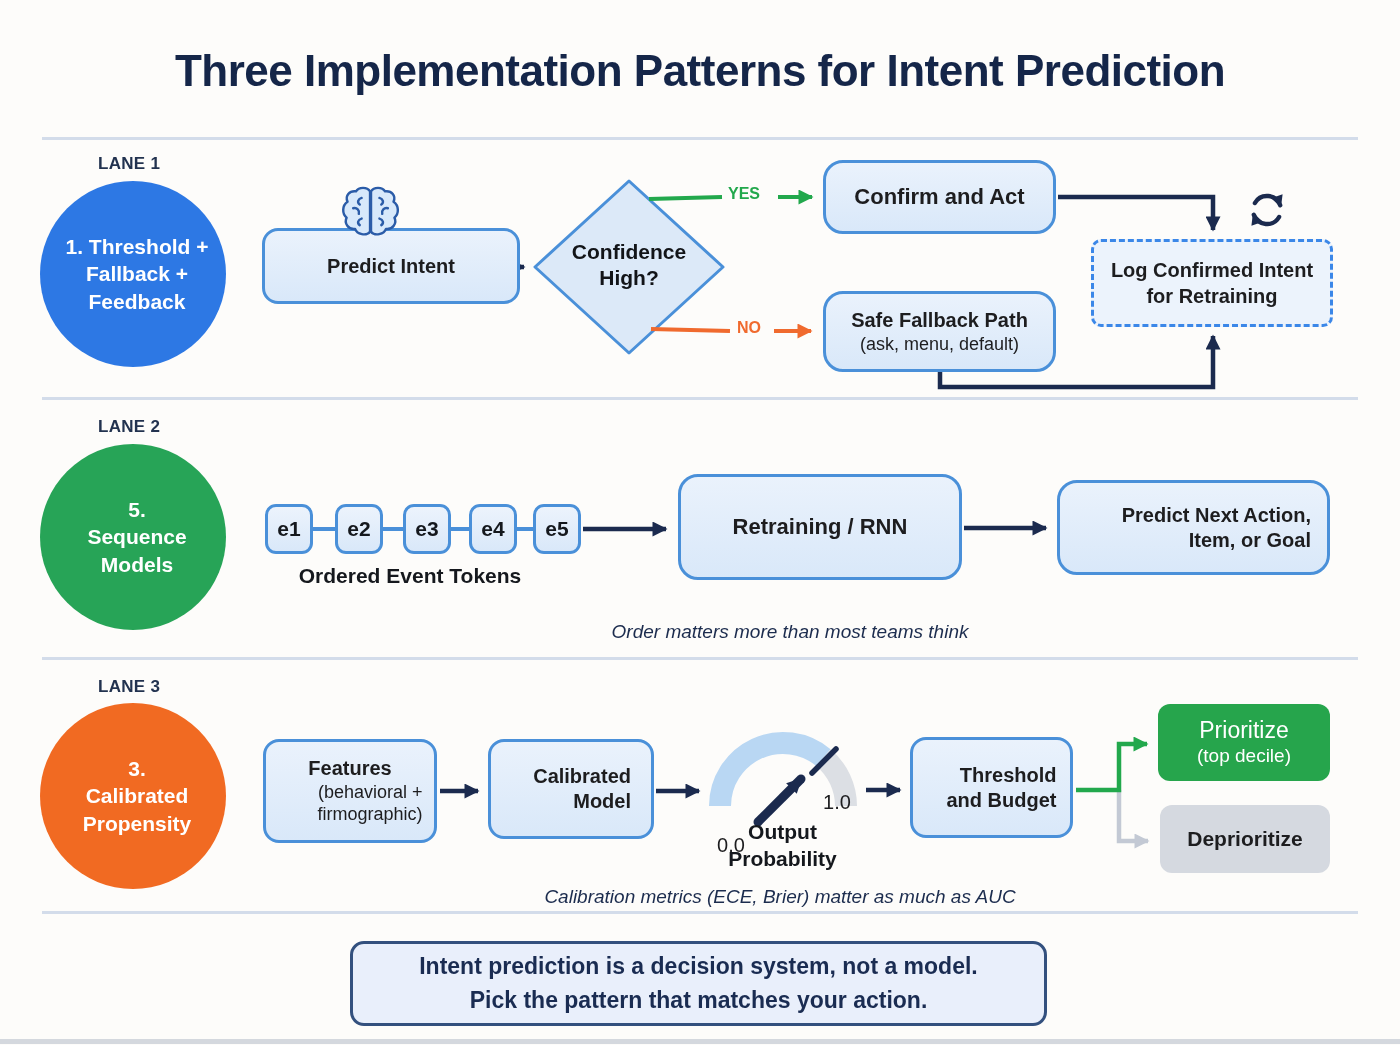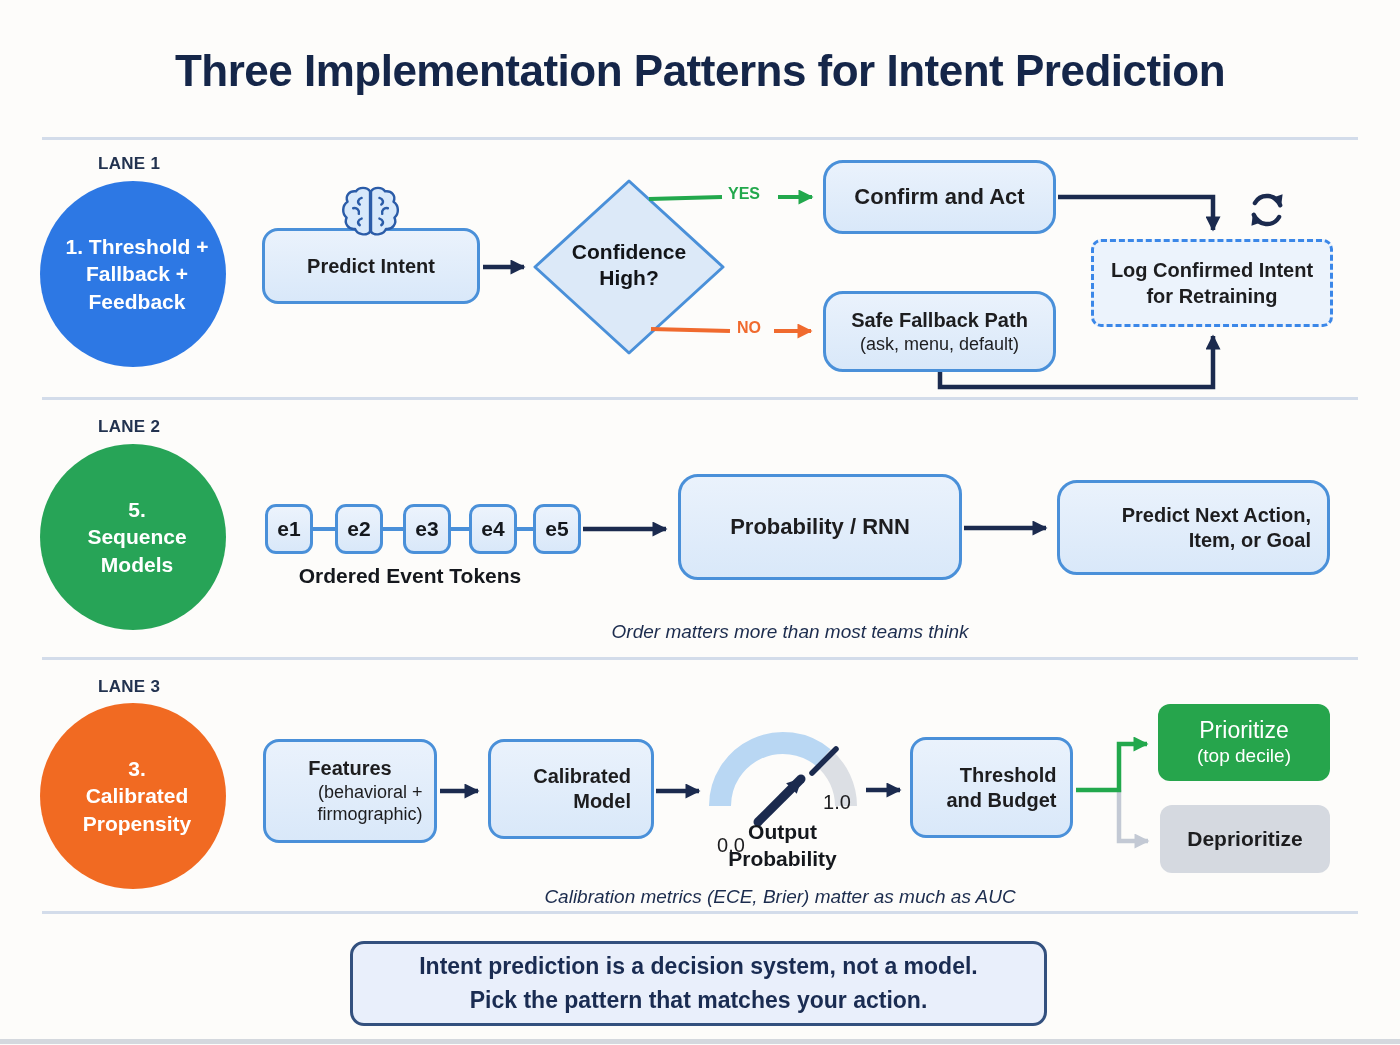--- a/index.html
+++ b/index.html
@@ -129,21 +129,21 @@
   <div class="abs sep" style="top:397px;"></div>
   <div class="abs sep" style="top:657px;"></div>
   <div class="abs sep" style="top:911px;"></div>
   <div class="abs bottom-strip"></div>
 
   <div class="abs lane-label" style="left:98px;top:154px;">LANE 1</div>
   <div class="abs badge" style="left:40px;top:181px;background:var(--blue-badge,#2d78e4);">
     <div class="badge-inner">1. Threshold + Fallback + Feedback</div>
   </div>
 
-  <div class="abs node" style="left:262px;top:228px;width:218px;height:76px;">
+  <div class="abs node" style="left:262px;top:228px;width:258px;height:76px;">
     <div class="t">Predict Intent</div>
   </div>
 
   <svg class="abs" style="left:341px;top:184px;" width="60" height="56" viewBox="0 0 64 58">
     <g stroke="#2b5ca8" stroke-width="2.6" stroke-linecap="round" stroke-linejoin="round">
       <path d="M31,7 C28,2 19,2 16,7 C9,6 4,12 7,18 C1,22 1,31 6,35 C3,41 8,48 15,47 C17,53 27,55 31,50 Z" fill="#d8e9fb"></path>
       <path d="M31,7 C28,2 19,2 16,7 C9,6 4,12 7,18 C1,22 1,31 6,35 C3,41 8,48 15,47 C17,53 27,55 31,50 Z" fill="#d8e9fb" transform="matrix(-1,0,0,1,63,0)"></path>
       <path d="M22,14 C18,15 17,19 20,21" fill="none"></path>
       <path d="M13,25 C17,24 20,27 19,31" fill="none"></path>
       <path d="M22,36 C18,37 17,41 20,43" fill="none"></path>
@@ -188,21 +188,21 @@
 
   <div class="abs token" style="left:265px;top:504px;">e1</div>
   <div class="abs token" style="left:335px;top:504px;">e2</div>
   <div class="abs token" style="left:403px;top:504px;">e3</div>
   <div class="abs token" style="left:469px;top:504px;">e4</div>
   <div class="abs token" style="left:533px;top:504px;">e5</div>
 
   <div class="abs caption" style="left:252px;top:564px;width:316px;">Ordered Event Tokens</div>
 
   <div class="abs node" style="left:678px;top:474px;width:284px;height:106px;border-radius:20px;">
-    <div class="t big">Probability / RNN</div>
+    <div class="t big">Retraining / RNN</div>
   </div>
 
   <div class="abs node" style="left:1057px;top:480px;width:273px;height:95px;border-radius:20px;">
     <div class="t" style="width:235px;">Predict Next Action, Item, or Goal</div>
   </div>
 
   <div class="abs note" style="left:450px;top:621px;width:680px;">Order matters more than most teams think</div>
 
   <div class="abs lane-label" style="left:98px;top:677px;">LANE 3</div>
   <div class="abs badge" style="left:40px;top:703px;background:var(--orange-badge,#f16a22);">

